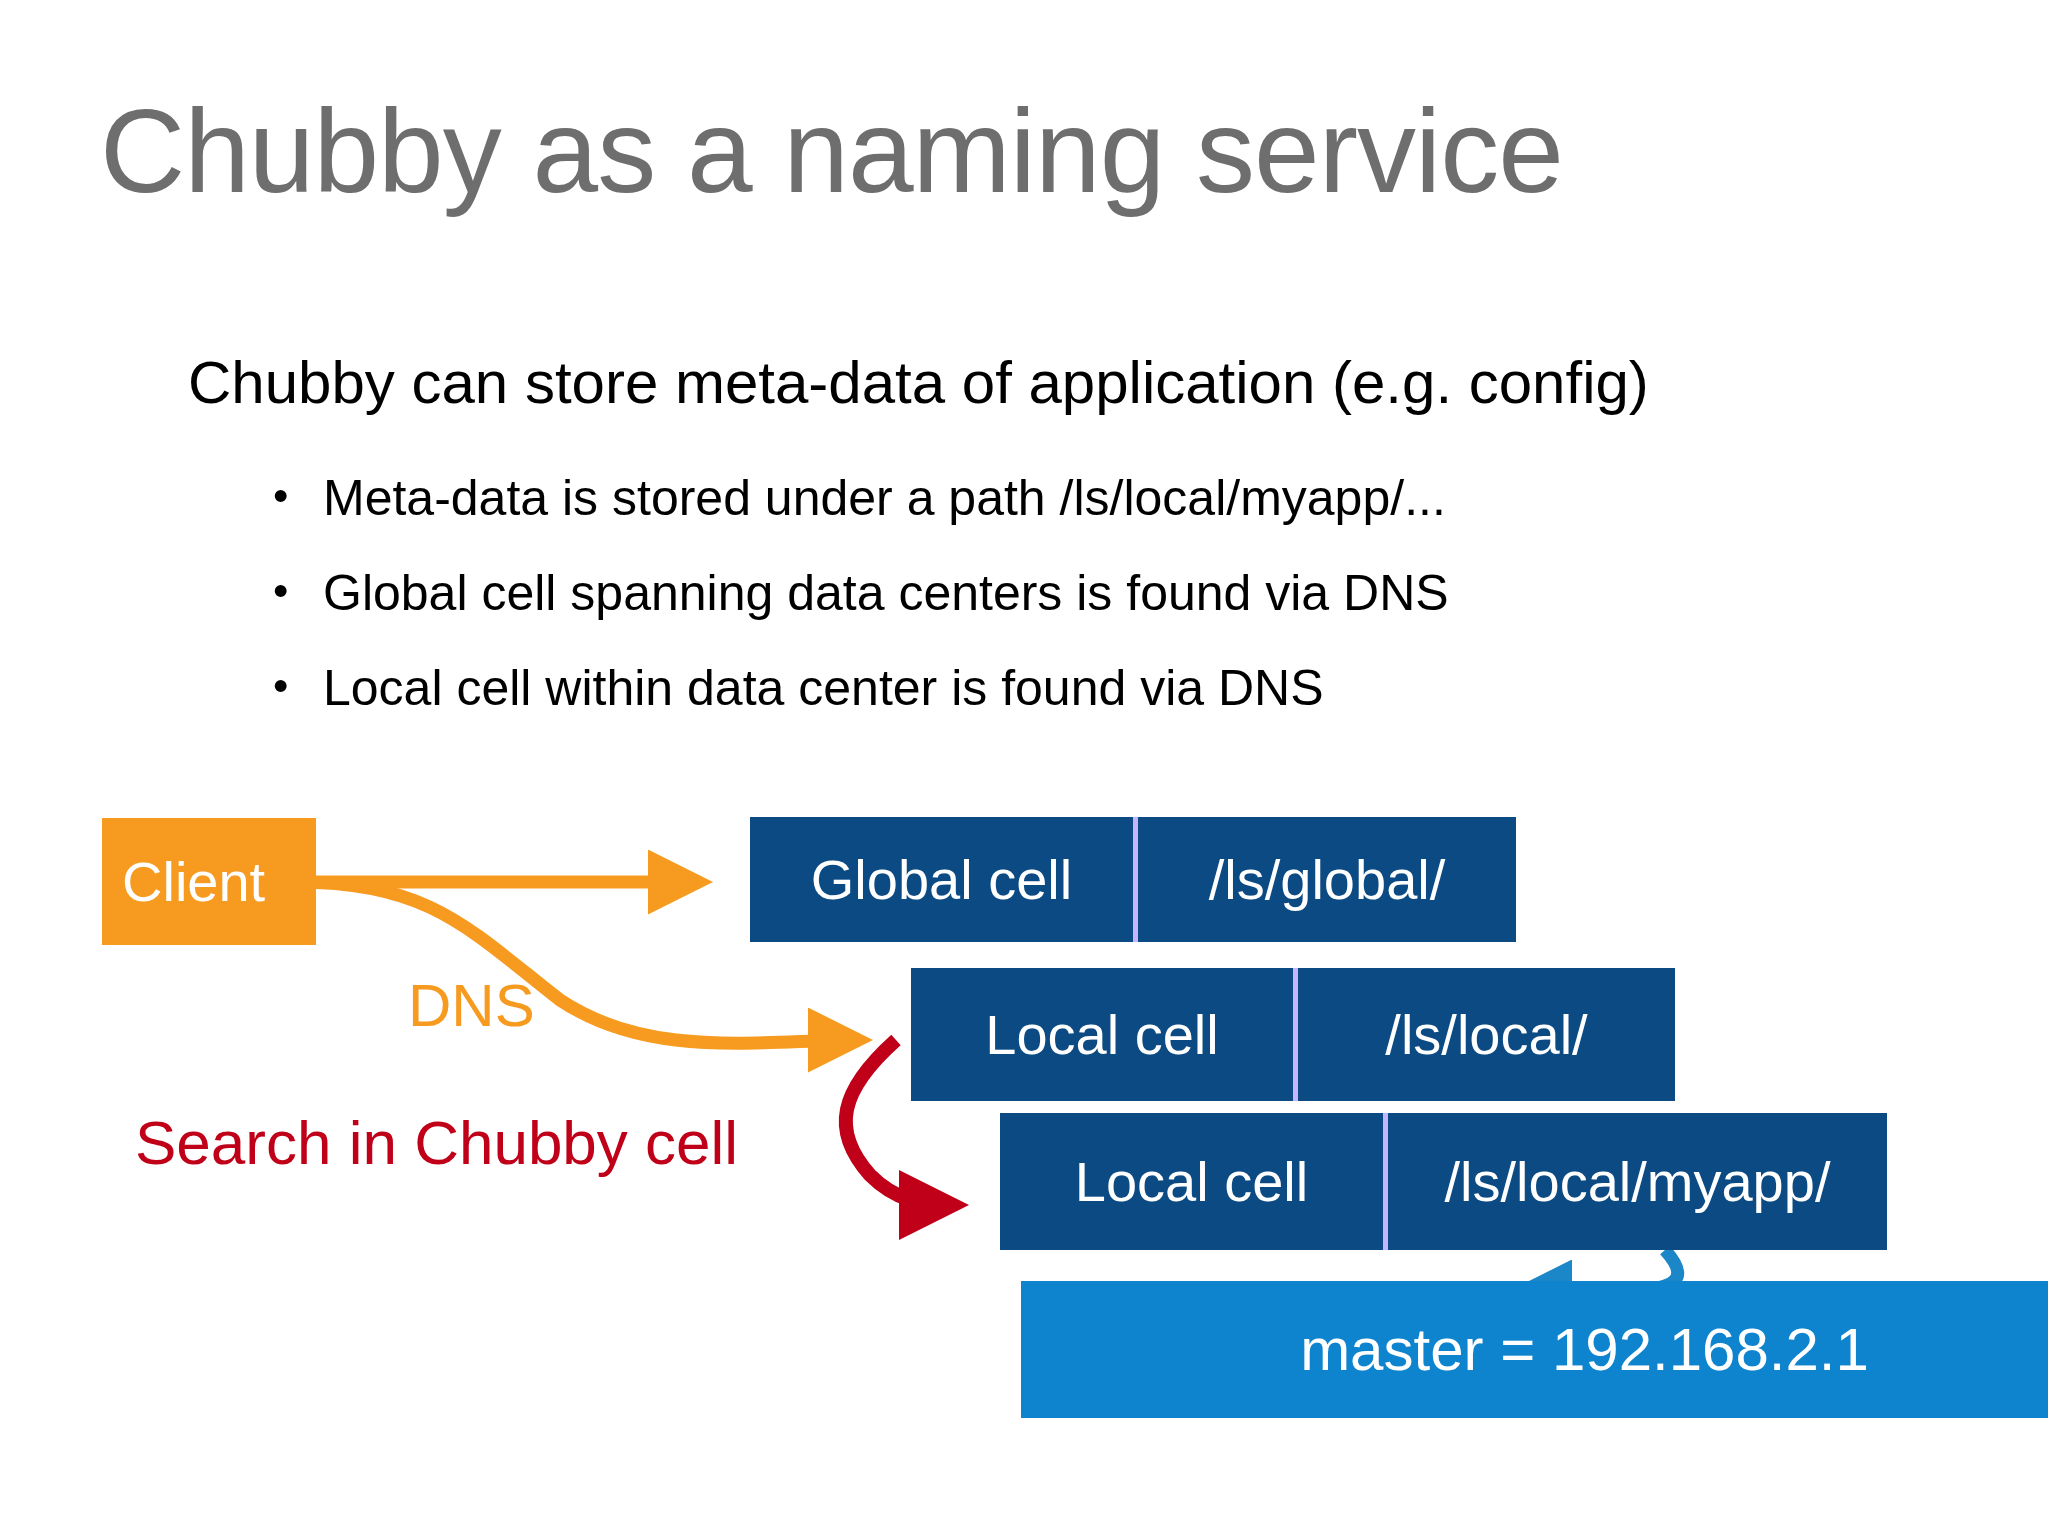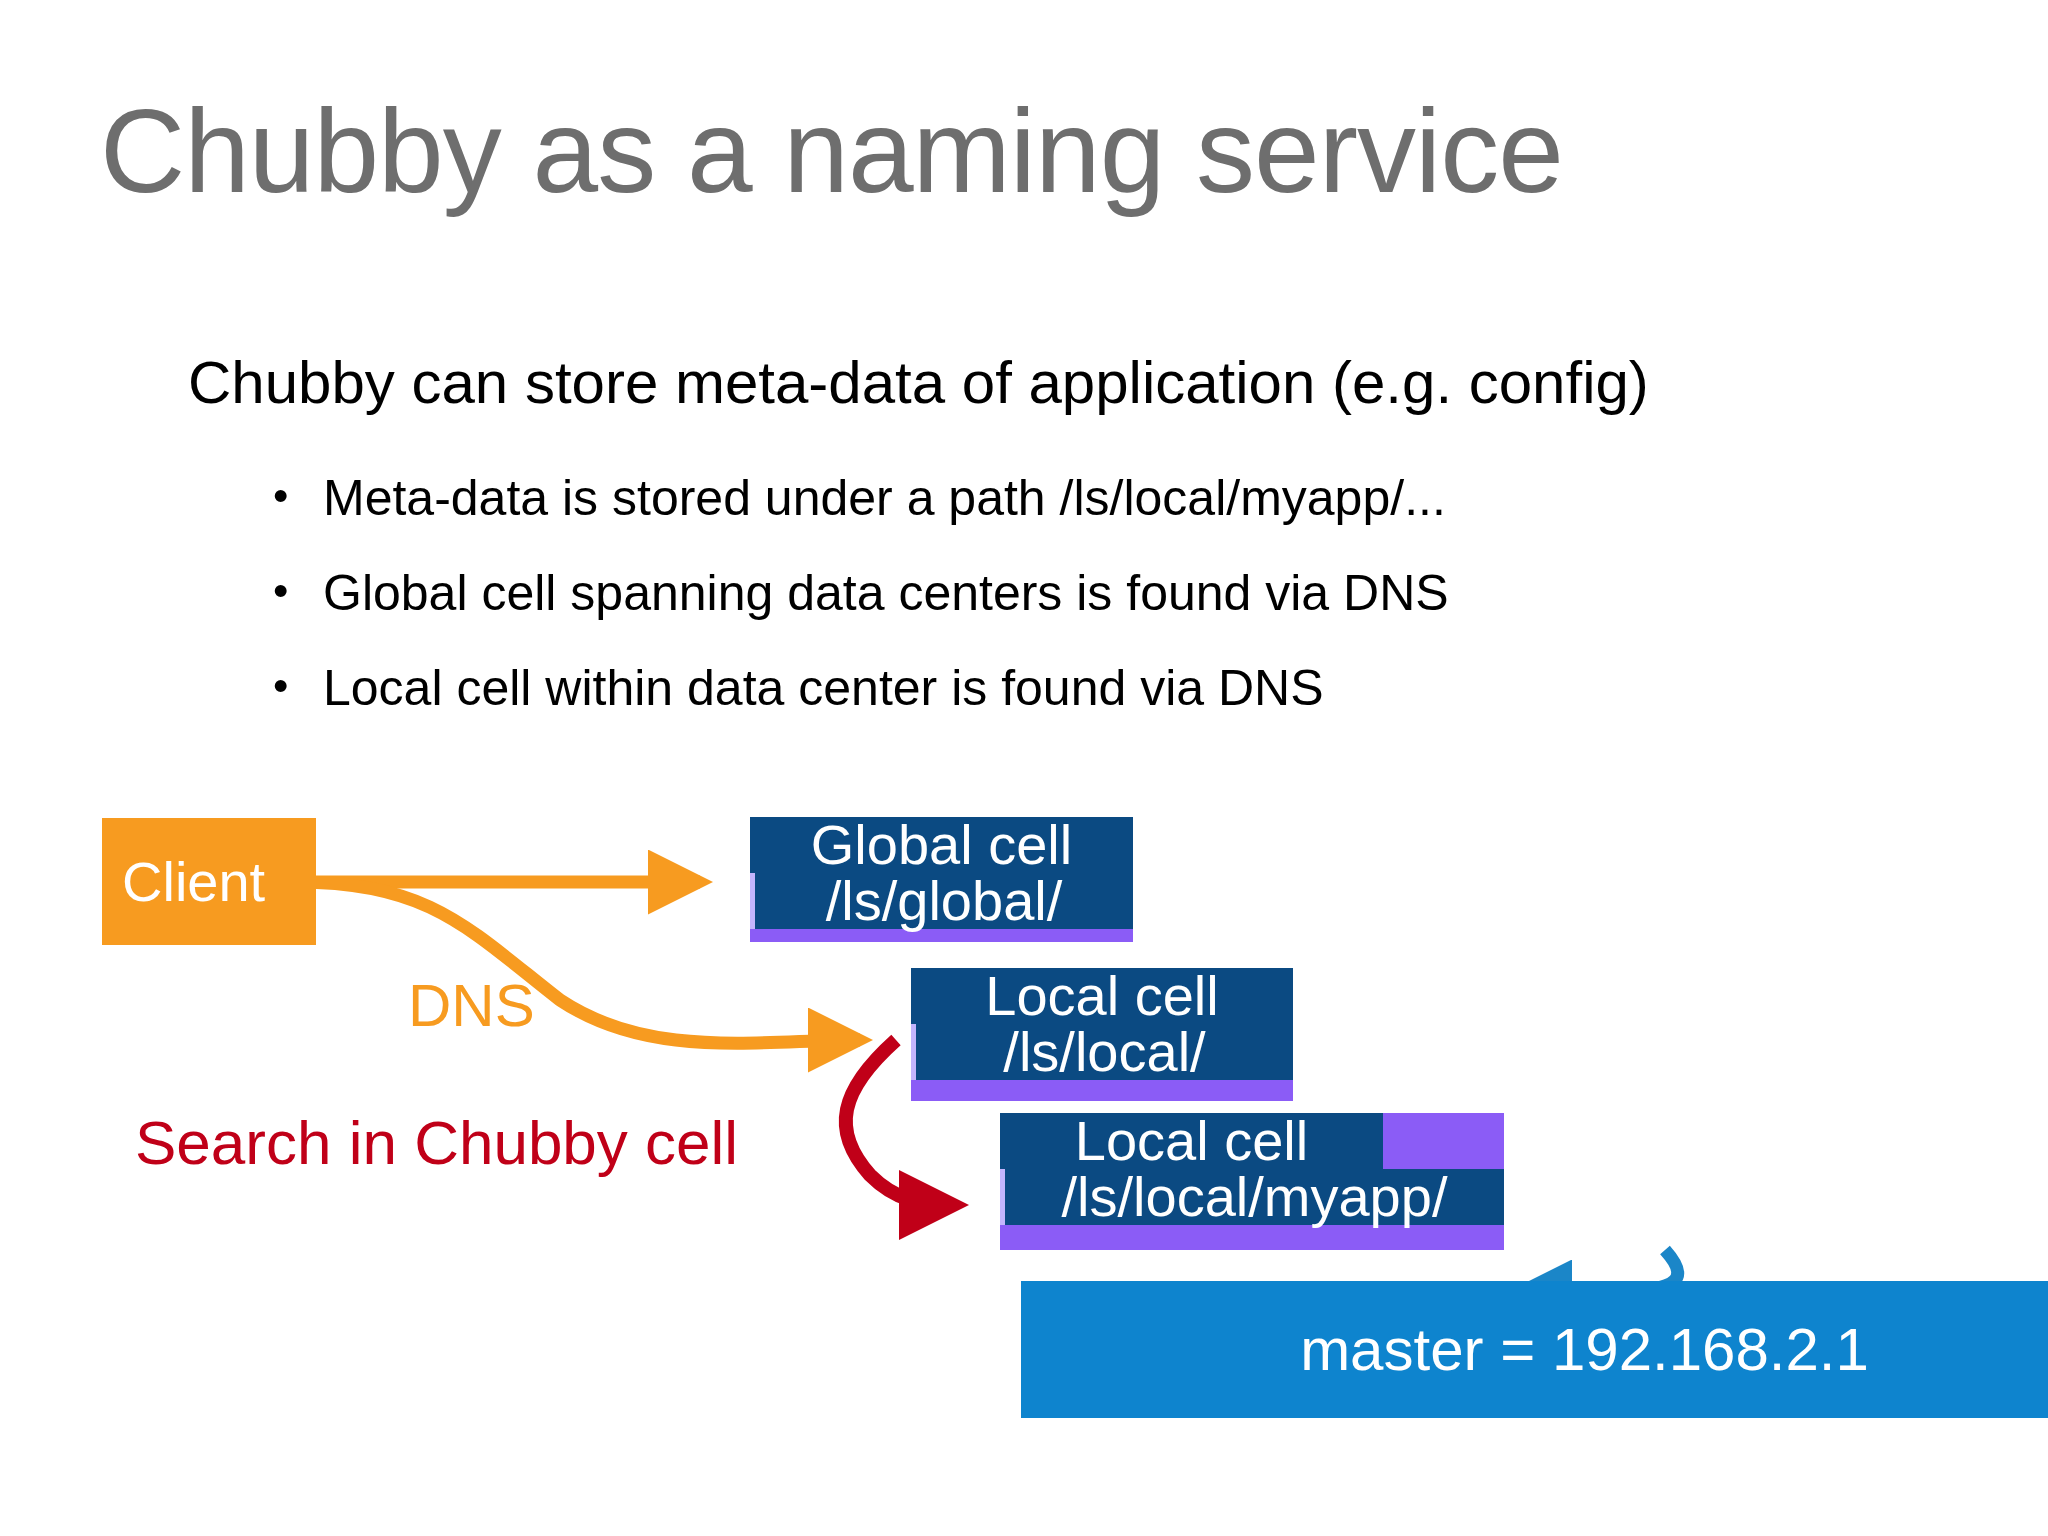--- a/index.html
+++ b/index.html
@@ -105,22 +105,21 @@
     width: 214px;
     height: 127px;
     background: #F79B20;
     justify-content: flex-start;
     padding-left: 20px;
   }
 
   .cellrow {
     position: absolute;
     display: flex;
-    background: #8b5cf6;
-    flex-direction: column;
+    background: #7dd3fc;
   }
   .cellrow .cell {
     box-sizing: border-box;
     display: flex;
     align-items: center;
     justify-content: center;
     color: #ffffff;
     font-size: 56px;
     line-height: 1.0;
     white-space: nowrap;

